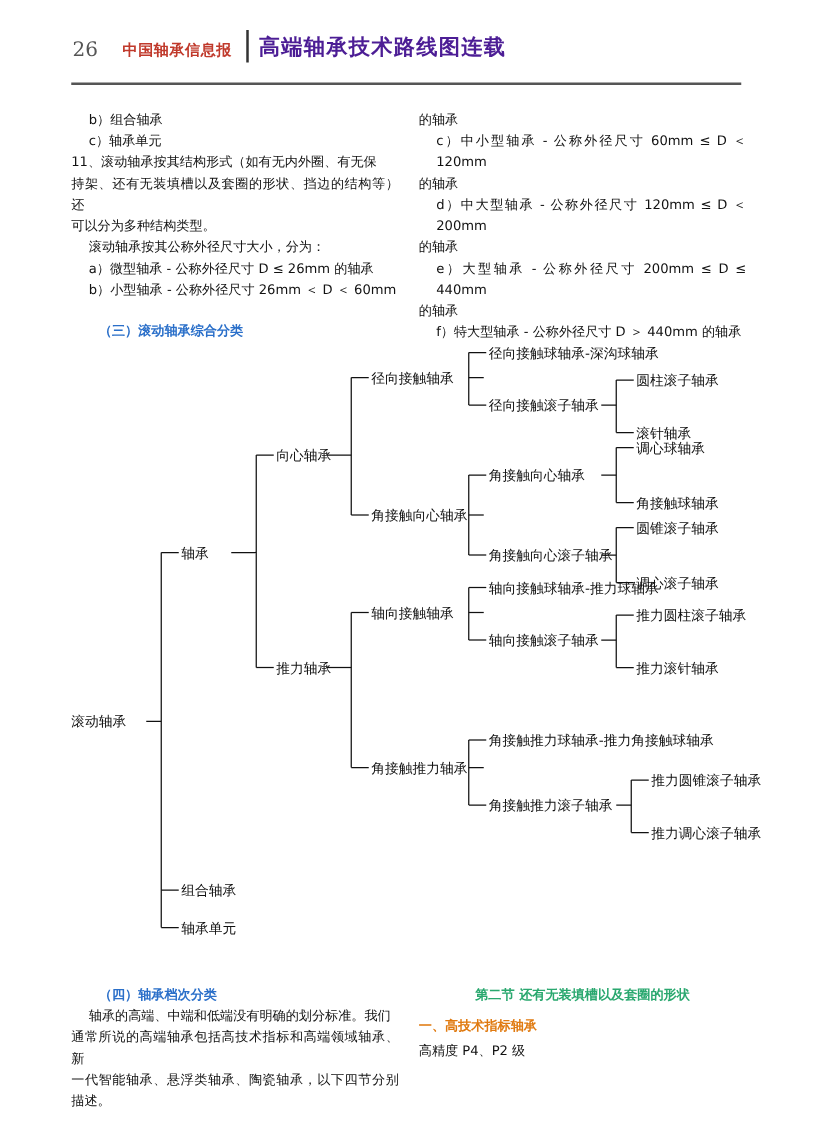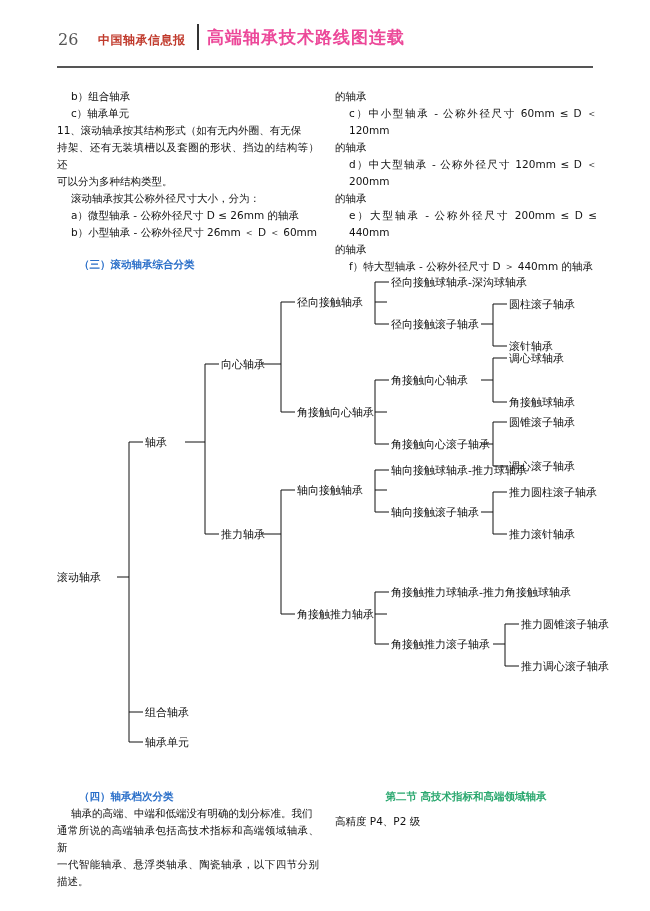--- a/index.html
+++ b/index.html
@@ -41,21 +41,21 @@
     position: absolute;
     left: 197px; top: 24px;
     width: 2px; height: 26px;
     background: #333;
   }
   .header-title {
     position: absolute;
     left: 207px; top: 26px;
     font-size: 17px;
     font-weight: bold;
-    color: #ec4899;
+    color: #4c1d95;
     font-family: "DejaVu Serif", "Liberation Serif", serif;
     letter-spacing: 1px;
   }
   .header-rule {
     position: absolute;
     left: 57px; top: 66px;
     width: 536px; height: 2px;
     background: #555;
   }
 
@@ -277,15 +277,16 @@
 </div>
 
 <div class="bottom-left">
   <p class="bl-title" style="margin:0;">（四）轴承档次分类</p>
   <p class="just indent2" style="margin:0;">轴承的高端、中端和低端没有明确的划分标准。我们</p>
   <p class="just" style="margin:0;">通常所说的高端轴承包括高技术指标和高端领域轴承、新</p>
   <p class="just" style="margin:0;">一代智能轴承、悬浮类轴承、陶瓷轴承，以下四节分别描述。</p>
 </div>
 
 <div class="bottom-right">
-  <p class="br-sect" style="margin:0 0 8px 0;">第二节  高技术指标和高端领域轴承</p>
+  <p class="br-sect" style="margin:0 0 8px 0;">第二节  还有无装填槽以及套圈的形状</p>
+  <p class="br-sub" style="margin:0 0 3px 0;">一、高技术指标轴承</p>
   <p class="br-body" style="margin:0;">高精度 P4、P2 级</p>
 </div>
 
 </body></html>

